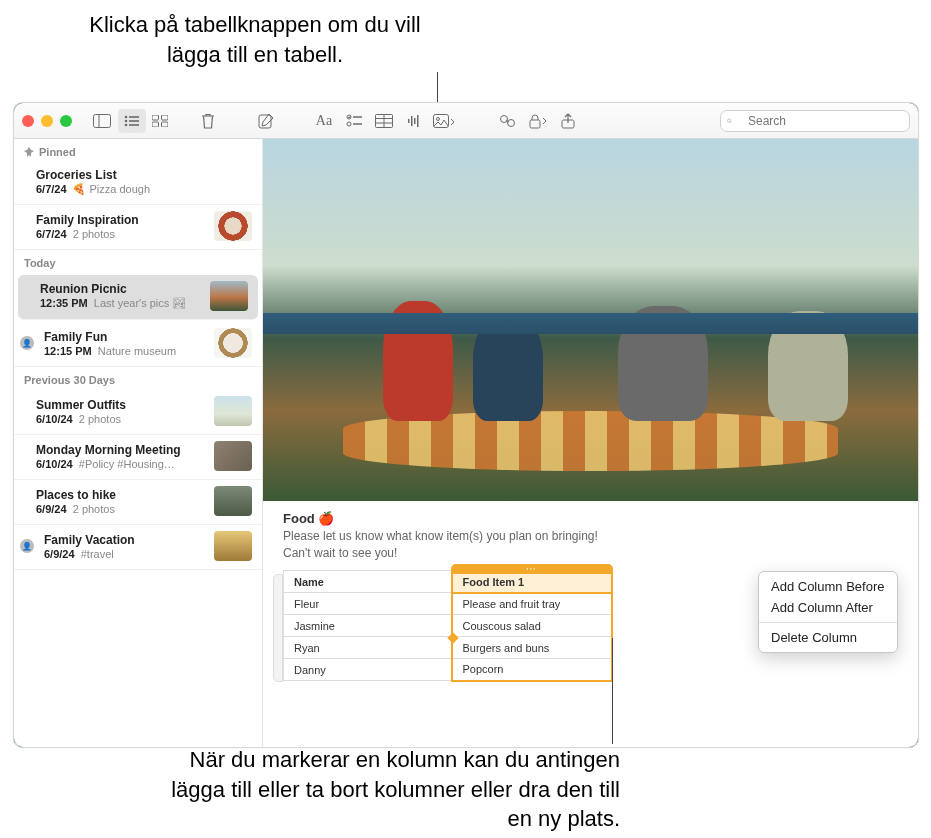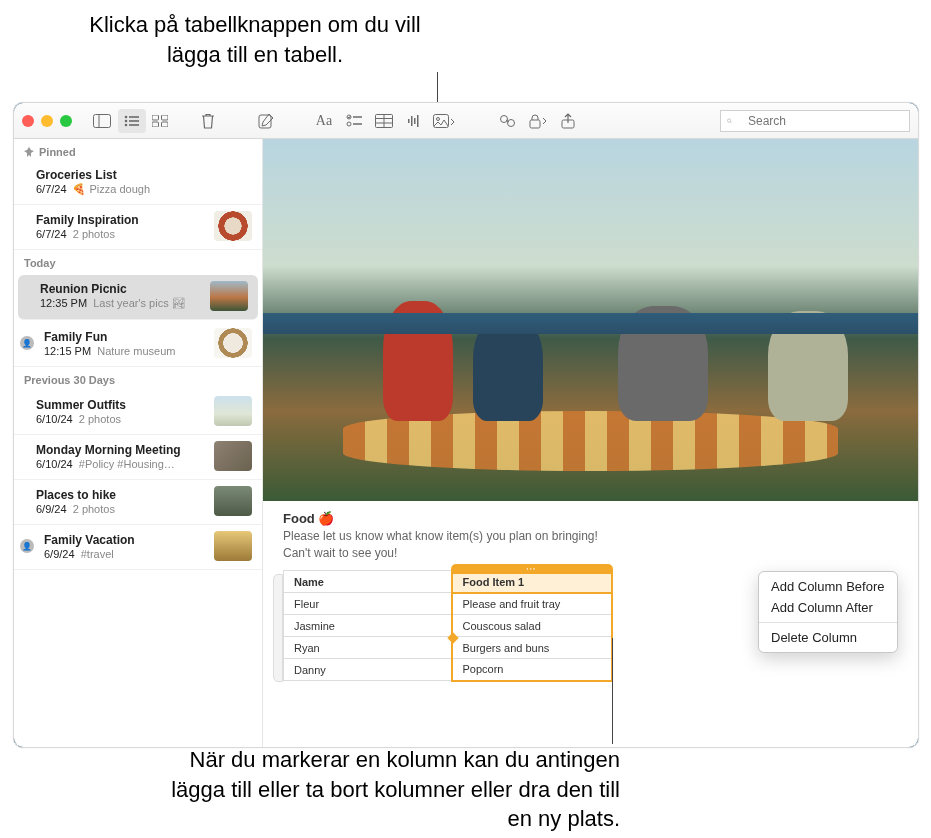--- a/index.html
+++ b/index.html
@@ -12,32 +12,32 @@
 .callout-line-bottom { position: absolute; top: 638px; left: 612px; width: 1px; height: 106px; background: #444; }
 
 .window { position: absolute; top: 102px; left: 13px; width: 906px; height: 646px; border: 1px solid #d9d9d9; border-radius: 10px; overflow: hidden; background: #0c4a6e; box-shadow: 0 0 1px rgba(0,0,0,0.2); }
 
 .toolbar { height: 36px; background: linear-gradient(#fcfcfc,#f4f4f4); border-bottom: 1px solid #d8d8d8; display: flex; align-items: center; padding: 0 8px; gap: 2px; position: relative; }
 .traffic { display: flex; gap: 7px; margin-right: 14px; }
 .tl { width: 12px; height: 12px; border-radius: 50%; }
 .tb-btn { width: 28px; height: 24px; display: flex; align-items: center; justify-content: center; border-radius: 4px; color: #6b6b6b; }
 .tb-sep { width: 16px; }
 .tb-group { display: flex; gap: 0; }
-.search-wrap { margin-left: auto; display: flex; align-items: center; width: 190px; height: 22px; border: 1px solid #d0d0d0; border-radius: 0; padding: 0 6px; gap: 16px; color: #a0a0a0; font-size: 12px; background: #fff; }
+.search-wrap { margin-left: auto; display: flex; align-items: center; width: 190px; height: 22px; border: 1px solid #d0d0d0; border-radius: 7px; padding: 0 6px; gap: 16px; color: #a0a0a0; font-size: 12px; background: #fff; }
 .search-wrap input { border: none; outline: none; flex: 1; font-size: 12px; color: #444; background: transparent; }
 
 .body-wrap { display: flex; height: calc(100% - 36px); }
 .sidebar { width: 249px; background: #fff; border-right: 1px solid #e5e5e5; overflow-y: auto; font-size: 12px; }
 .section-header { display: flex; align-items: center; gap: 5px; padding: 7px 10px 4px 10px; color: #888; font-weight: 600; font-size: 11px; }
 .note-item { padding: 6px 10px 8px 22px; border-bottom: 1px solid #f0f0f0; display: flex; align-items: center; justify-content: space-between; gap: 8px; }
 .note-item.selected { background: #dedede; border-radius: 6px; margin: 2px 4px; }
 .note-text { flex: 1; min-width: 0; }
 .note-title { font-weight: 700; color: #222; font-size: 12px; white-space: nowrap; overflow: hidden; text-overflow: ellipsis; }
 .note-sub { color: #888; font-size: 11px; white-space: nowrap; overflow: hidden; text-overflow: ellipsis; margin-top: 1px; }
-.note-sub .time { color: #222; font-weight: 400; }
+.note-sub .time { color: #222; font-weight: 700; }
 .thumb { width: 38px; height: 30px; border-radius: 4px; flex-shrink: 0; }
 .share-dot { width: 14px; height: 14px; border-radius: 50%; background: #bbb; display: inline-flex; align-items: center; justify-content: center; font-size: 8px; color: #fff; margin-left: -16px; margin-right: 2px; vertical-align: middle; }
 
 .content { flex: 1; overflow: auto; background: #fff; position: relative; }
 .hero { width: 100%; height: 362px; background: linear-gradient(180deg,#b8d5e0 0%,#cdddce 35%,#3e5a48 55%,#8a6b3e 75%,#3a5a36 100%); position: relative; }
 .hero::after { content:""; position:absolute; left:0; right:0; top:48%; height:6%; background: linear-gradient(#2f5d7a,#2b4f69); }
 .person { position:absolute; bottom:80px; border-radius:40% 40% 20% 20%; }
 .p1 { left:120px; width:70px; height:120px; background:#bb3a2c; }
 .p2 { left:210px; width:70px; height:105px; background:#28445a; }
 .p3 { left:355px; width:90px; height:115px; background:#6a6a6a; }

